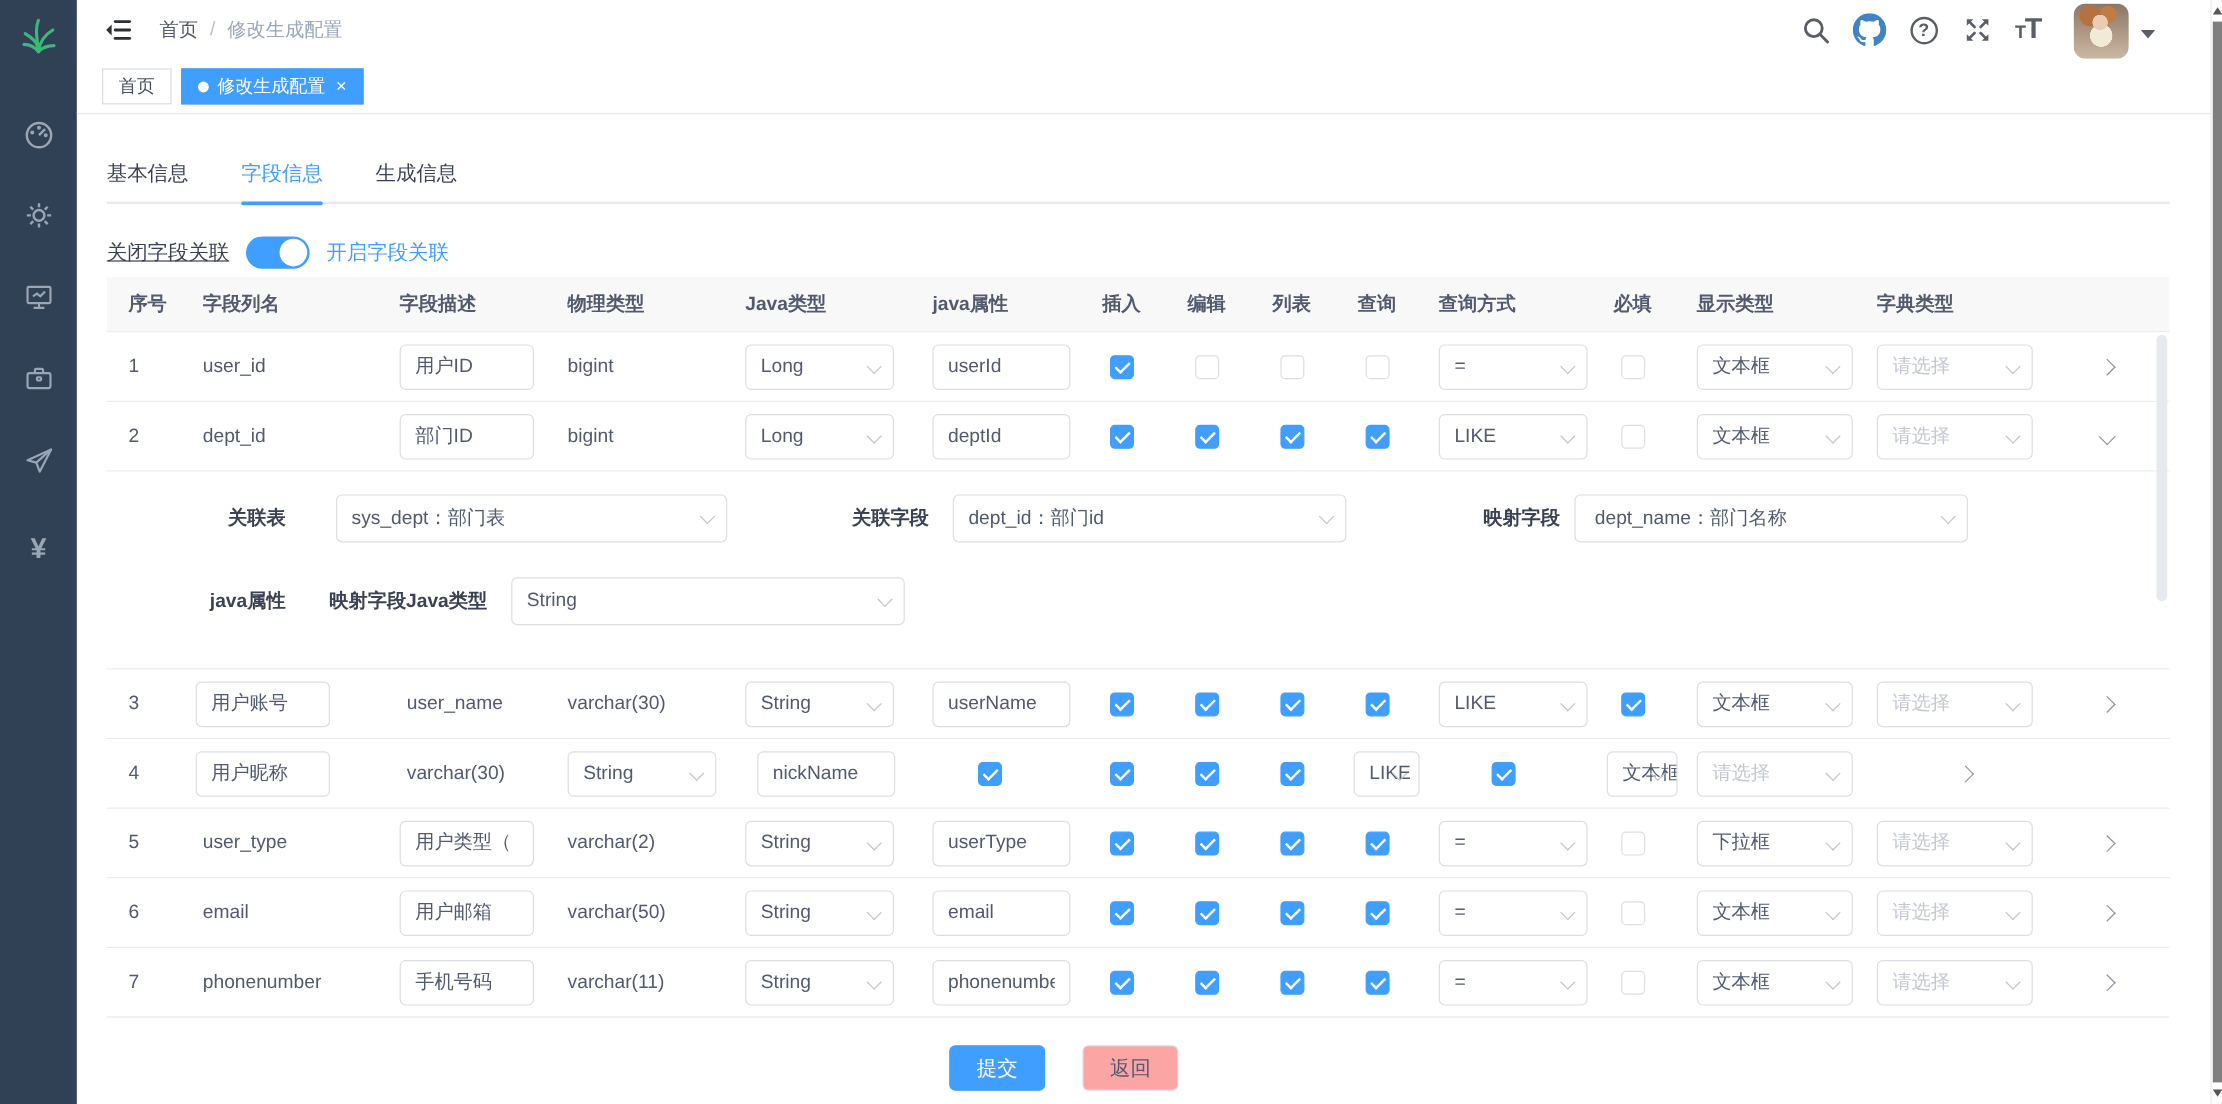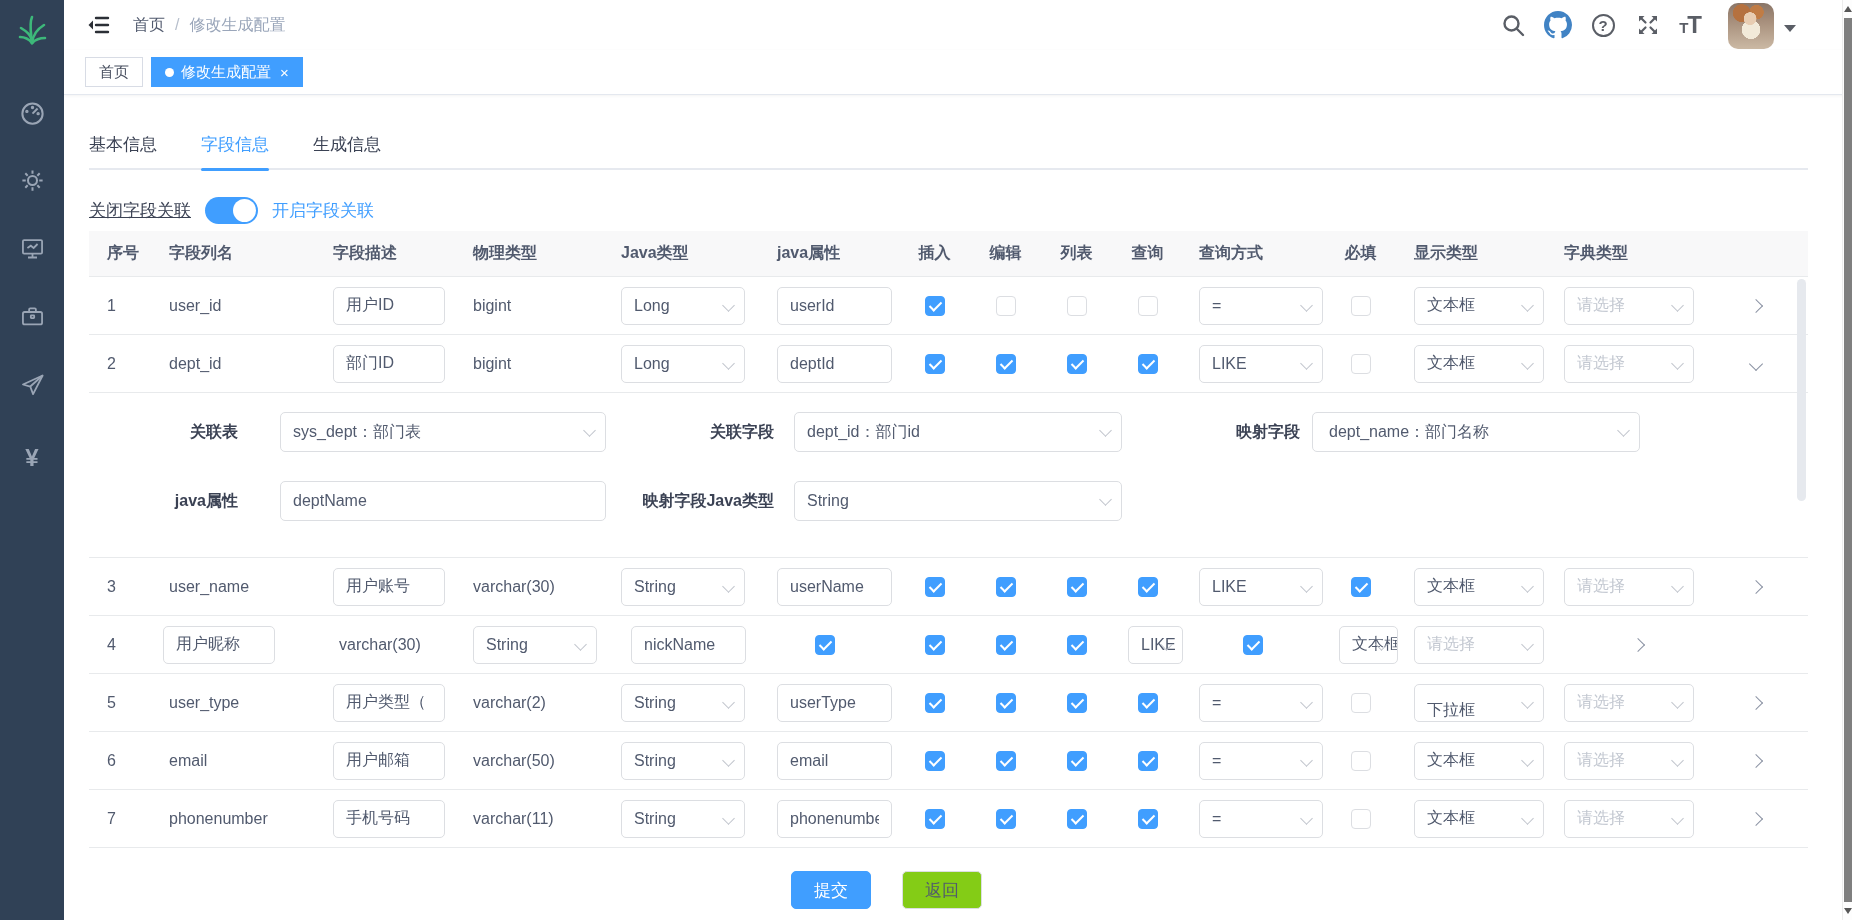--- a/index.html
+++ b/index.html
@@ -114,21 +114,21 @@
   
   .inner-scroll { position:absolute; right:2px; top:48px; width:9px; height:222px;
     background:#e6e9ee; border-radius:5px; cursor:pointer; }
 
   
   .footer-bar { width:1719px; display:flex; justify-content:center; gap:31px; margin-top:23px;
     position:relative; left:-62px; }
   .btn { height:38px; border-radius:5px; font-size:17px; display:flex; align-items:center;
     padding:0 22px; cursor:pointer; font-family:inherit; }
   .btn-primary { background:#409EFF; color:#fff; border:1px solid #409EFF; }
-  .btn-plain { background:#84cc16; color:#515a6e; border:1px solid #dcdee2; }
+  .btn-plain { background:#fca5a5; color:#515a6e; border:1px solid #dcdee2; }
 
   
   .browser-scrollbar { position:absolute; right:0; top:0; width:10px; height:920px; background:#fdfdfd;
     border-left:1px solid #ececec; }
   .sb-arrow-up { position:absolute; top:6px; left:1px; width:0; height:0;
     border-left:4px solid transparent; border-right:4px solid transparent; border-bottom:6px solid #575757; }
   .sb-arrow-down { position:absolute; bottom:6px; left:1px; width:0; height:0;
     border-left:4px solid transparent; border-right:4px solid transparent; border-top:6px solid #575757; }
   .sb-thumb { position:absolute; top:18px; left:1px; width:8px; height:884px; background:#7f7f7f; }
 </style>
@@ -422,36 +422,35 @@
                 <span class="plabel" style="width: 178px;">映射字段</span>
                 <span class="pfield">
                   <div class="sel" style="width: 328px; margin-left: 12px; padding-left: 16px;">
                     <span class="sel-txt">dept_name：部门名称</span>
                     <i class="chev"></i>
                   </div>
                 </span>
               </div>
               <div class="link-row">
                 <span class="plabel" style="width: 149px;">java属性</span>
-                <span class="pfield"><input class="inp" value="deptName" style="width: 326px; margin-left: 42px;"></span>
                 <span class="plabel" style="width: 168px;">映射字段Java类型</span>
                 <span class="pfield">
                   <div class="sel" style="width: 328px; margin-left: 20px;">
                     <span class="sel-txt">String</span>
                     <i class="chev"></i>
                   </div>
                 </span>
               </div>
             </div>
             <div class="trow tbody-row">
               <div class="cell" style="padding-left: 18px;">3</div>
-              <div class="cell al-pad">user_name</div>
               <div class="cell" style="padding-left: 10px;">
                 <input class="inp" value="用户账号" style="width: 112px;">
               </div>
+              <div class="cell al-pad">user_name</div>
               <div class="cell al-pad">varchar(30)</div>
               <div class="cell" style="padding-left: 16px;">
                 <div class="sel" style="width: 124px;">
                   <span class="sel-txt">String</span>
                   <i class="chev"></i>
                 </div>
               </div>
               <div class="cell" style="padding-left: 26px;">
                 <input class="inp" value="userName" style="width: 115px;">
               </div>
@@ -577,21 +576,21 @@
               <div class="cell" style="padding-left: 16px;">
                 <div class="sel" style="width: 124px;">
                   <span class="sel-txt">=</span>
                   <i class="chev"></i>
                 </div>
               </div>
               <div class="cell ctr">
                 <span class="cb"></span>
               </div>
               <div class="cell" style="padding-left: 16px;">
-                <div class="sel" style="width: 130px; align-items: flex-end;">
+                <div class="sel" style="width: 130px;">
                   <span class="sel-txt">下拉框</span>
                   <i class="chev"></i>
                 </div>
               </div>
               <div class="cell" style="padding-left: 16px;">
                 <div class="sel placeholder" style="width: 130px;">
                   <span class="sel-txt">请选择</span>
                   <i class="chev"></i>
                 </div>
               </div>

